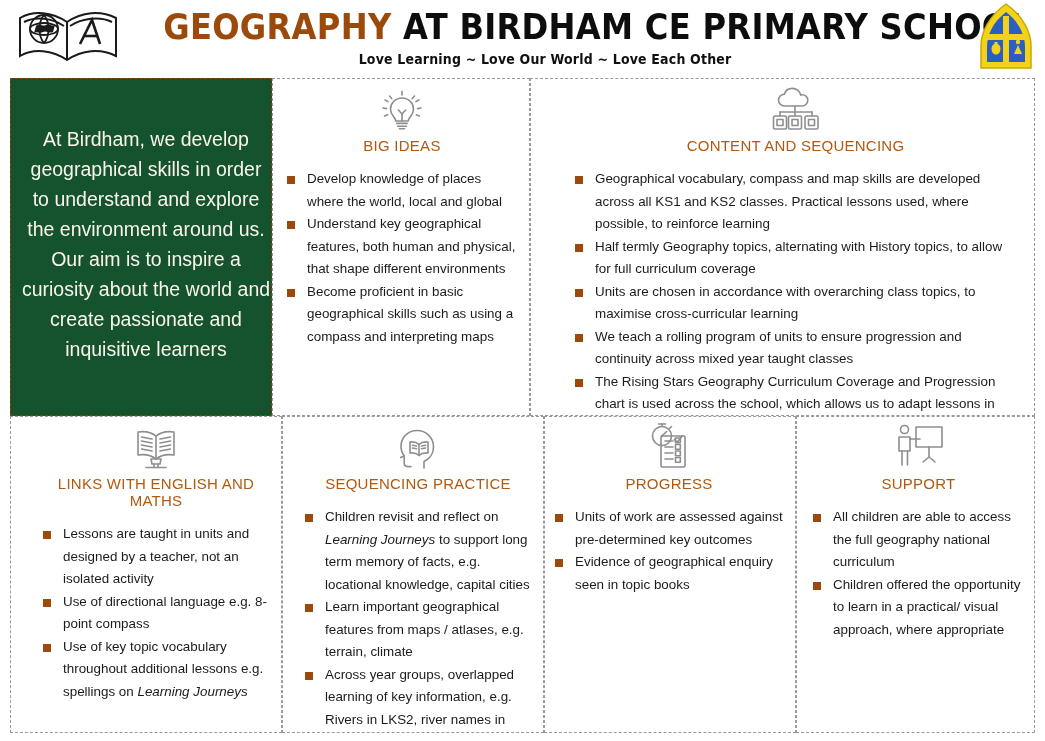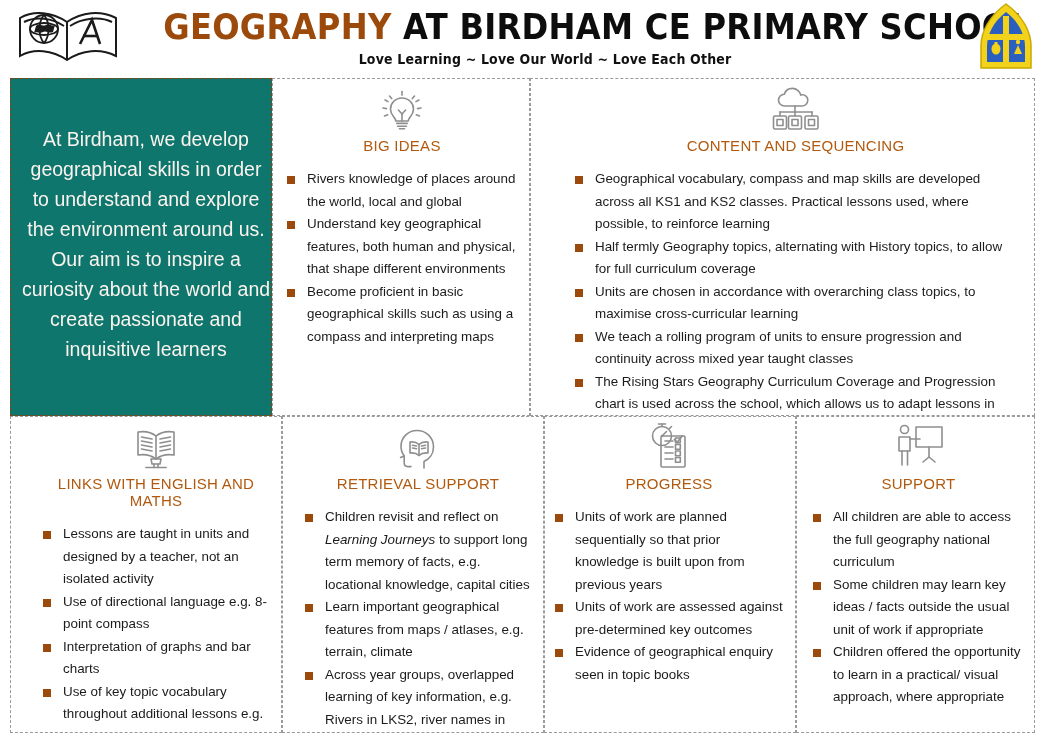--- a/index.html
+++ b/index.html
@@ -76,21 +76,21 @@
 
   .cell {
     border: 1px dashed #9a9a9a;
     position: relative;
     overflow: hidden;
     background: #fff;
   }
   .cell + .cell { border-left: 1px dashed #9a9a9a; }
 
   .cell.intent {
-    background: #0f766e;
+    background: #14532d;
     border: 1px dashed #8C3F0B;
     display: flex;
     align-items: center;
     justify-content: center;
     padding: 8px 0 14px 10px;
   }
   .intent-text {
     color: #FBF4EE;
     font-size: 19.5px;
     line-height: 30px;
@@ -245,21 +245,21 @@
                 <path d="M47 21 l-3.4 0.6"></path>
                 <path d="M11 13 l3 1.6"></path>
                 <path d="M45 13 l-3 1.6"></path>
                 <path d="M10.5 29 l3.2 -1.2"></path>
                 <path d="M45.5 29 l-3.2 -1.2"></path>
               </g>
             </svg>
           </div>
           <div class="cell-title">BIG IDEAS</div>
           <ul class="bullets">
-            <li>Rivers knowledge of places around the world, local and global</li>
+            <li>Develop knowledge of places where the world, local and global</li>
             <li>Understand key geographical features, both human and physical, that shape different environments</li>
             <li>Become proficient in basic geographical skills such as using a compass and interpreting maps</li>
           </ul>
         </div>
       </div>
 
       <div class="cell w-cont">
         <div class="cell-inner pad-cont">
           <div class="icon-wrap">
             <svg viewBox="0 0 60 46" width="60" height="46">
@@ -312,21 +312,20 @@
                 <path d="M19 42.5 L39 42.5"></path>
                 <path d="M27 39 L27 42.5"></path>
                   <path d="M31 39 L31 42.5"></path>
               </g>
             </svg>
           </div>
           <div class="cell-title">LINKS WITH ENGLISH AND MATHS</div>
           <ul class="bullets">
             <li>Lessons are taught in units and designed by a teacher, not an isolated activity</li>
             <li>Use of directional language e.g. 8-point compass</li>
-            <li>Interpretation of graphs and bar charts</li>
             <li>Use of key topic vocabulary throughout additional lessons e.g. spellings on <em>Learning Journeys</em></li>
           </ul>
         </div>
       </div>
 
       <div class="cell w-retr">
         <div class="cell-inner pad-retr">
           <div class="icon-wrap">
             <svg viewBox="0 0 56 46" width="56" height="46">
               <g class="ic">
@@ -334,21 +333,21 @@
                 <path d="M14.2 30.9 l-3.6 1.6"></path>
                 <path d="M29 19.5 C26.5 17.2, 23 16.6, 20 17 L20 28 C23 27.6, 26.5 28.2, 29 30.5 C31.5 28.2, 35 27.6, 38 28 L38 17 C35 16.6, 31.5 17.2, 29 19.5 Z"></path>
                 <path d="M29 19.5 L29 30.5"></path>
                 <path d="M22.5 20.3 L26.5 21"></path>
                   <path d="M22.5 23 L26.5 23.7"></path>
                 <path d="M31.5 21 L35.5 20.3"></path>
                   <path d="M31.5 23.7 L35.5 23"></path>
               </g>
             </svg>
           </div>
-          <div class="cell-title">RETRIEVAL SUPPORT</div>
+          <div class="cell-title">SEQUENCING PRACTICE</div>
           <ul class="bullets">
             <li>Children revisit and reflect on <em>Learning Journeys</em> to support long term memory of facts, e.g. locational knowledge, capital cities</li>
             <li>Learn important geographical features from maps / atlases, e.g. terrain, climate</li>
             <li>Across year groups, overlapped learning of key information, e.g. Rivers in LKS2, river names in UKS2</li>
           </ul>
         </div>
       </div>
 
       <div class="cell w-prog">
         <div class="cell-inner pad-prog">
@@ -369,21 +368,20 @@
                 <path d="M34.5 15 l4.8 0 l0 4.8 l-4.8 0 Z"></path>
                 <rect x="34.5" y="21.5" width="4.8" height="4.8"></rect>
                 <rect x="34.5" y="28" width="4.8" height="4.8"></rect>
                 <rect x="34.5" y="34.5" width="4.8" height="4.8"></rect>
                 <path d="M33.5 16.5 l2.6 3 l5 -6.5" stroke-width="1.8"></path>
               </g>
             </svg>
           </div>
           <div class="cell-title">PROGRESS</div>
           <ul class="bullets">
-            <li>Units of work are planned sequentially so that prior knowledge is built upon from previous years</li>
             <li>Units of work are assessed against pre-determined key outcomes</li>
             <li>Evidence of geographical enquiry seen in topic books</li>
           </ul>
         </div>
       </div>
 
       <div class="cell w-supp">
         <div class="cell-inner pad-supp">
           <div class="icon-wrap">
             <svg viewBox="0 0 58 48" width="58" height="48">
@@ -395,20 +393,19 @@
                 <path d="M17.5 28 L17.5 42"></path>
                 <rect x="26" y="4" width="26" height="20"></rect>
                 <path d="M39 24 L39 34"></path>
                 <path d="M33 39 L39 34 L45 39"></path>
               </g>
             </svg>
           </div>
           <div class="cell-title">SUPPORT</div>
           <ul class="bullets">
             <li>All children are able to access the full geography national curriculum</li>
-            <li>Some children may learn key ideas / facts outside the usual unit of work if appropriate</li>
             <li>Children offered the opportunity to learn in a practical/ visual approach, where appropriate</li>
           </ul>
         </div>
       </div>
     </div>
   </div>
 </div>
 
 </body></html>

